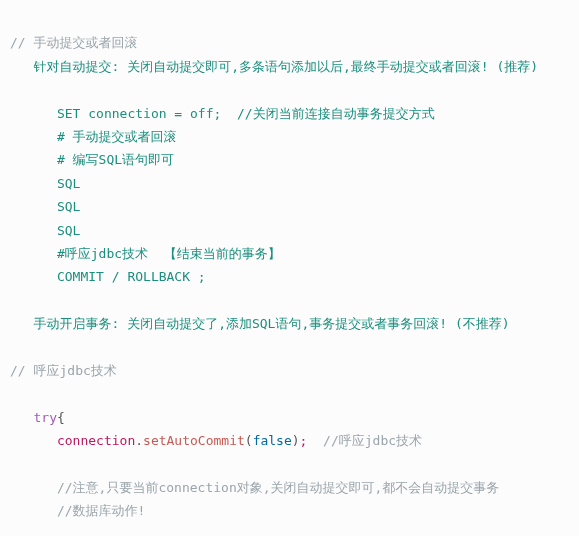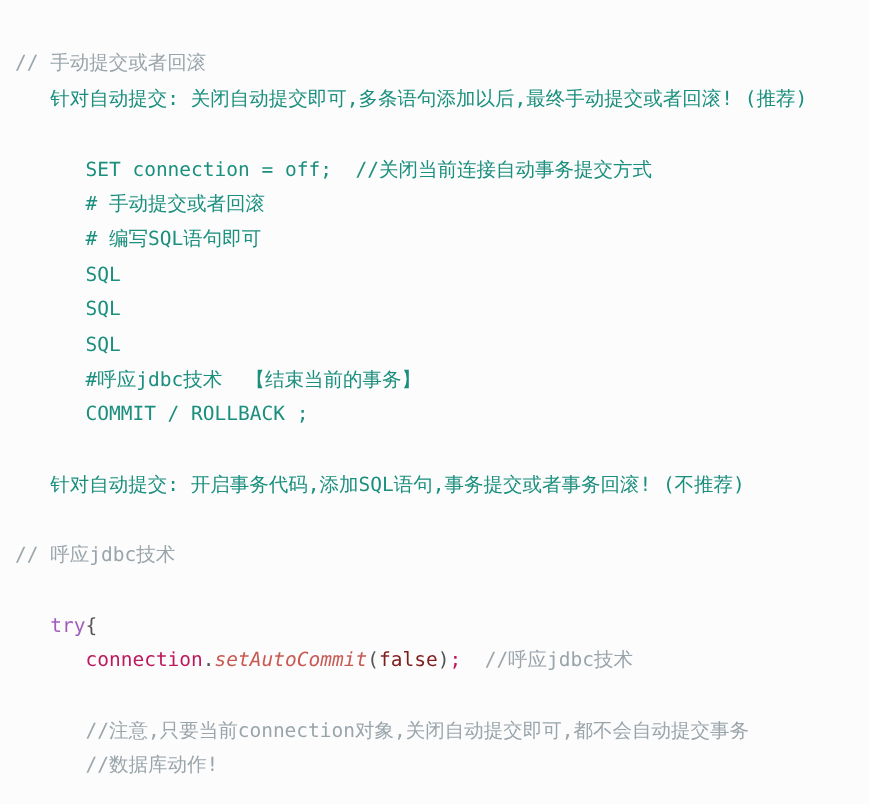--- a/index.html
+++ b/index.html
@@ -12,42 +12,42 @@
     color: #333;
     width: 579px;
     box-sizing: border-box;
   }
   .code-block {
     white-space: pre;
   }
   .comment { color: #9aa5ab; }
   .teal { color: #1b8f7e; font-weight: 400; }
   .keyword { color: #a15db9; }
-  .method-red { color: #c85a54; font-style: italic; }
-  .bool { color: #7f1d1d; }
+  .method-red { color: #c85a54; }
+  .bool { color: #0369a1; }
   .paren { color: #555; }
   .plain { color: #be185d; }
 </style>
 </head>
 <body>
 
 <div class="code-block">
 <span class="comment">// 手动提交或者回滚</span>
 <span class="teal">   针对自动提交: 关闭自动提交即可,多条语句添加以后,最终手动提交或者回滚! (推荐)</span>
 <span></span>
 <span class="teal">      SET connection = off;  //关闭当前连接自动事务提交方式</span>
 <span class="teal">      # 手动提交或者回滚</span>
 <span class="teal">      # 编写SQL语句即可</span>
 <span class="teal">      SQL</span>
 <span class="teal">      SQL</span>
 <span class="teal">      SQL</span>
 <span class="teal">      #呼应jdbc技术  【结束当前的事务】</span>
 <span class="teal">      COMMIT / ROLLBACK ;</span>
 <span></span>
-<span class="teal">   针对自动提交: 开启事务代码,添加SQL语句,事务提交或者事务回滚! (不推荐)</span>
+<span class="teal">   手动开启事务: 关闭自动提交了,添加SQL语句,事务提交或者事务回滚! (不推荐)</span>
 <span></span>
 <span class="comment">// 呼应jdbc技术</span>
 <span></span>
 <span><span class="keyword">   try</span><span class="paren">{</span></span>
 <span><span class="plain">      connection</span><span class="paren">.</span><span class="method-red">setAutoCommit</span><span class="paren">(</span><span class="bool">false</span><span class="paren">)</span><span class="plain">;</span><span class="comment">  //呼应jdbc技术</span></span>
 <span></span>
 <span class="comment">      //注意,只要当前connection对象,关闭自动提交即可,都不会自动提交事务</span>
 <span class="comment">      //数据库动作!</span>
 <span></span>
 

